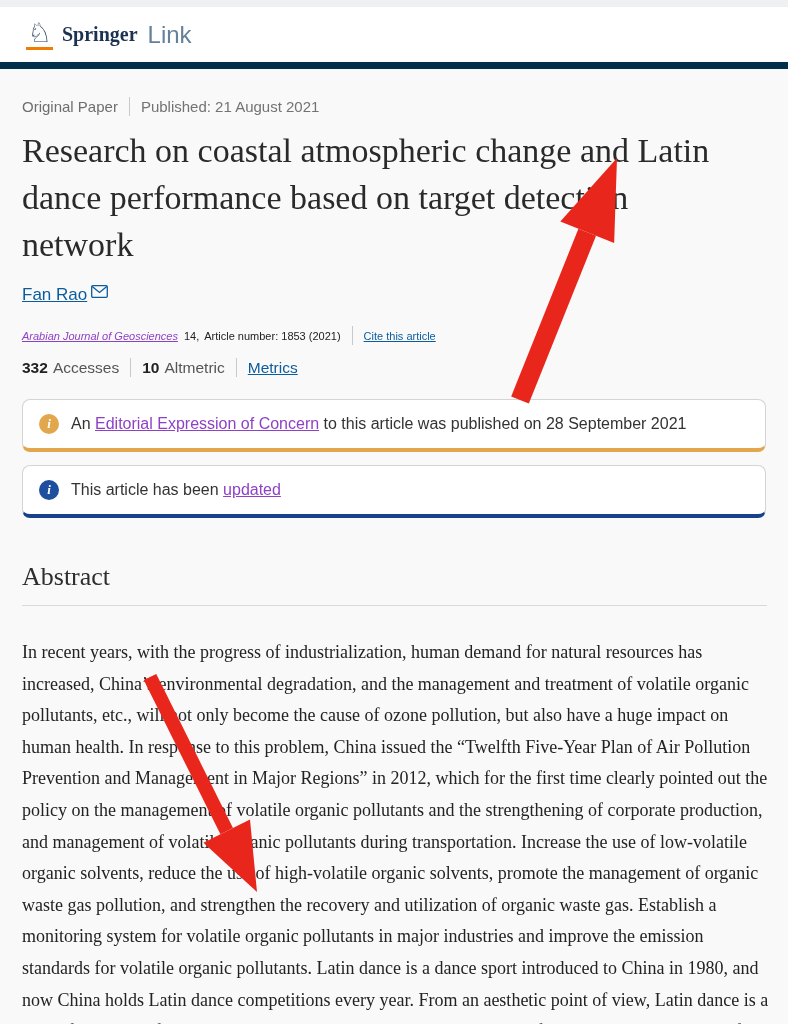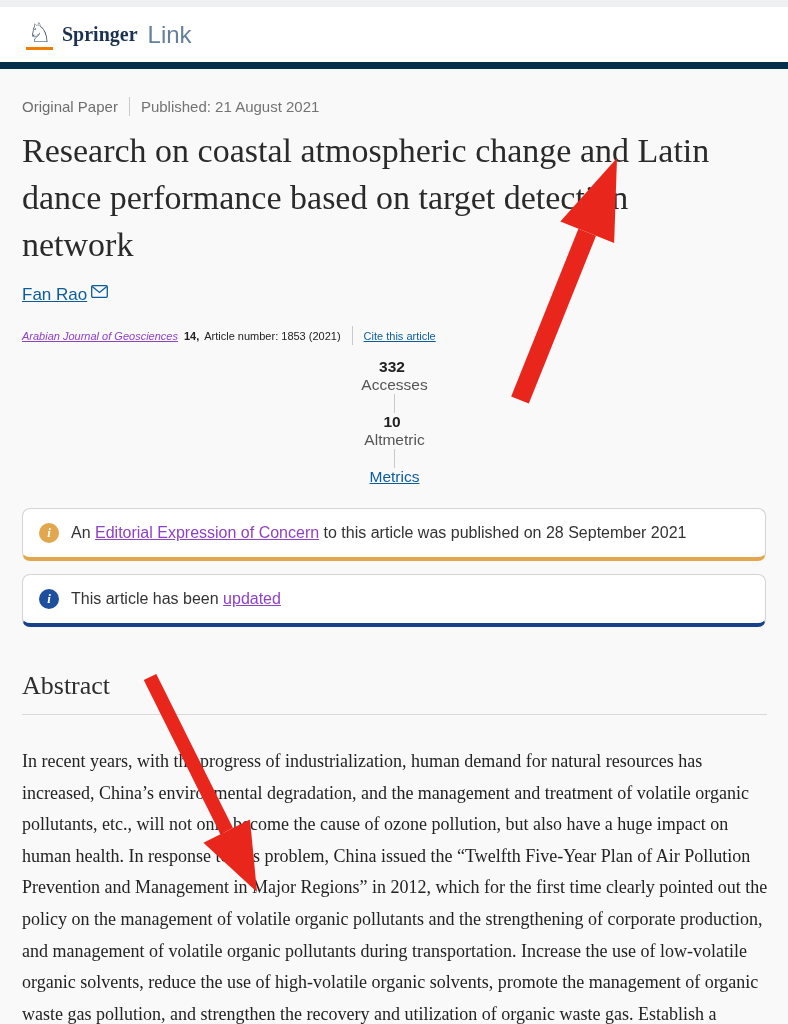--- a/index.html
+++ b/index.html
@@ -20,24 +20,24 @@
   .meta-row { font-size:15px; color:#6e6e6e; display:flex; align-items:center; }
   .pub { color:#737373;text-align:center; }
   .vsep { display:inline-block; width:1px; height:19px; background:#c9c9c9; margin:0 11px; }
   h1 { font-family:"Liberation Serif", serif; font-weight:400; font-size:34px; line-height:47px;
        color:#2a2a2a; margin-top:11px; max-width:712px; }
   .author-row { margin-top:17px; font-size:17px; }
   .author-row a { color:#0b5c9d; text-decoration:underline; cursor:pointer; }
   .email-icon { vertical-align:2px; margin-left:4px; cursor:pointer; }
   .journal-row { margin-top:21px; font-size:11px; color:#222; display:flex; align-items:center; flex-wrap:nowrap; }
   .journal-link { color:#8f41c6; font-style:italic; text-decoration:underline; cursor:pointer; }
-  .vol { font-weight:700; margin-left:6px; }
+  .vol { font-weight:400; margin-left:6px; }
   .artnum { margin-left:5px; }
   .blue-link { color:#0b5c9d; text-decoration:underline; cursor:pointer; }
-  .metrics-row { margin-top:13px; font-size:15.5px; color:#555; display:flex; align-items:center;flex-direction:column; }
+  .metrics-row { margin-top:13px; font-size:15.5px; color:#555; display:flex; align-items:center; }
   .num { font-weight:700; color:#222; margin-right:5px; }
   
   .notice { width:744px; min-height:53px; background:#fff; border:1px solid #d4d4d4; border-radius:8px;
             display:flex; align-items:center; gap:12px; padding:14px 16px; font-size:16px; color:#333; }
   .notice-amber { margin-top:22px; border-bottom:4px solid #e2a74d; }
   .notice-blue  { margin-top:13px; border-bottom:4px solid #17418a; }
   .info-badge { flex:0 0 auto; width:20px; height:20px; border-radius:50%; color:#fff; display:inline-flex;
                 align-items:center; justify-content:center; font-family:"Liberation Serif", serif;
                 font-weight:700; font-style:italic; font-size:13px; }
   .badge-amber { background:#e2a74d; }

